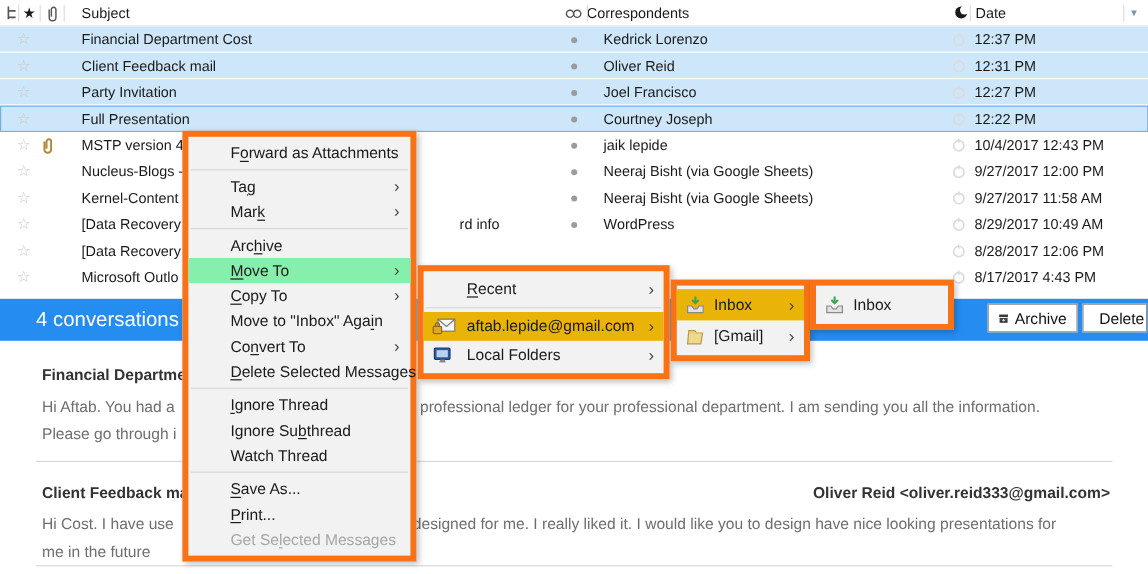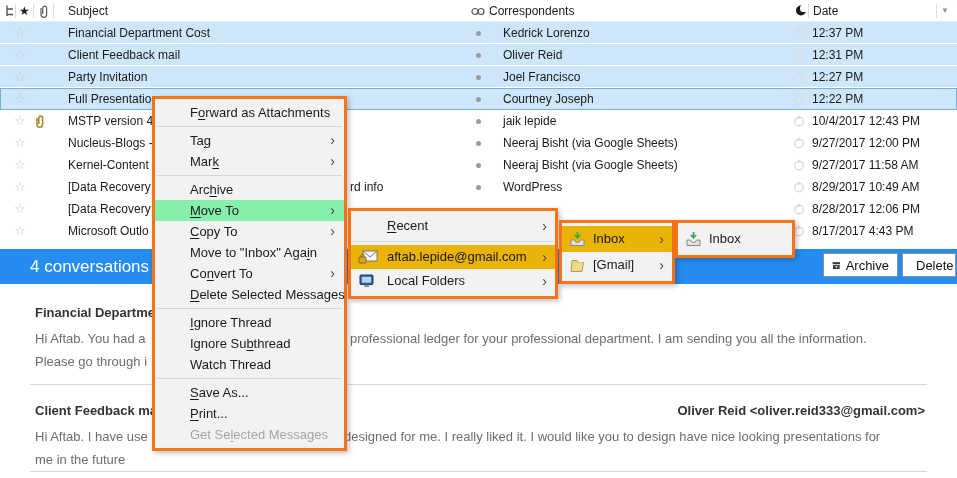--- a/index.html
+++ b/index.html
@@ -14,40 +14,40 @@
   .hicon { position:absolute; top:4px; }
   .sort-arrow { position:absolute; left:941px; top:0; line-height:22px; font-size:8px; color:#7f93a8; }
 
   
   .row { position:absolute; left:0; width:957px; height:22px; line-height:22px; white-space:nowrap; }
   .row.sel { background:#cde6f9; border-bottom:1px solid #fff; }
   .row.focused { outline:1px solid #7ab0dd; outline-offset:-1px; }
   .star { position:absolute; left:14px; top:0; font-size:13px; color:#c9c9c9; }
   .clip-row { position:absolute; left:33px; top:4px; }
   .subj { position:absolute; left:68px; top:0; }
-  .subj-tail { position:absolute; left:350px; top:0; }
+  .subj-tail { position:absolute; left:350px; top:0;padding-left:33px; }
   .dot { position:absolute; left:476px; top:9px; width:5px; height:5px; border-radius:50%; background:#9b9b9b; }
   .clock { position:absolute; left:793px; top:5px; }
   .rdate { position:absolute; left:812px; top:0; }
 
   
   .conv-bar { position:absolute; left:0; top:249px; width:957px; height:35px; background:#258cf0; }
   .conv-count { position:absolute; left:30px; top:0; line-height:35px; font-size:17px; color:#fff; }
   .bar-btn { position:absolute; top:4px; height:24px; background:#fff; border:1px solid #919191; font-size:13px; color:#111; display:flex; align-items:center; gap:5px; padding:0 8px; cursor:default; }
   .btn-archive { left:823px; width:75px; }
   .btn-delete { left:902px; width:54px; }
 
   
   .pv-title { position:absolute; font-size:13px; font-weight:bold; color:#333; white-space:nowrap; }
   .pv-sender { position:absolute; right:32px; font-size:13px; font-weight:bold; color:#333; white-space:nowrap; }
   .pv-text { position:absolute; font-size:13px; color:#6e6e6e; white-space:nowrap; }
   .pv-div { position:absolute; left:30px; right:30px; height:1px; background:#d9d9d9; }
 
   
-  .menu { position:absolute; background:#f2f2f2; border:3px solid #f97316; box-shadow:2px 2px 5px rgba(0,0,0,.25); font-size:13px; color:#1a1a1a; padding:3px 0; }
+  .menu { position:absolute; background:#f2f2f2; border:5px solid #f97316; box-shadow:2px 2px 5px rgba(0,0,0,.25); font-size:13px; color:#1a1a1a; padding:3px 0;margin-top:13px; }
   .main-menu { left:152px; top:96px; width:195px; z-index:10; }
   .mi { position:relative; height:21px; line-height:21px; padding-left:35px; padding-right:12px; white-space:nowrap; }
   .mi .arr { position:absolute; right:9px; top:0; font-size:14px; color:#444; }
   .mi.hl { background:#86efac; }
   .mi.dis { color:#a6a6a6; }
   .msep { height:1px; background:#d7d7d7; margin:3px 2px; }
   u { text-underline-offset:2px; }
 
   .sub1 { left:348px; top:208px; width:210px; z-index:11; }
   .sub2 { left:559px; top:220px; width:116px; z-index:12; }
@@ -223,21 +223,21 @@
   </div>
 
   <span class="pv-title" style="left:35px;top:305px">Financial Department Cost</span>
   <span class="pv-text" style="left:35px;top:331px">Hi Aftab. You had a</span>
   <span class="pv-text" style="left:350px;top:331px">professional ledger for your professional department. I am sending you all the information.</span>
   <span class="pv-text" style="left:35px;top:354px">Please go through i</span>
   <div class="pv-div" style="top:384px"></div>
 
   <span class="pv-title" style="left:35px;top:403px">Client Feedback mail</span>
   <span class="pv-sender" style="top:403px">Oliver Reid &lt;oliver.reid333@gmail.com&gt;</span>
-  <span class="pv-text" style="left:35px;top:429px">Hi Aftab. I have use</span>
+  <span class="pv-text" style="left:35px;top:429px">Hi Cost. I have use</span>
   <span class="pv-text" style="left:344px;top:429px">designed for me. I really liked it. I would like you to design have nice looking presentations for</span>
   <span class="pv-text" style="left:35px;top:452px">me in the future</span>
   <div class="pv-div" style="top:471px"></div>
 
   <div class="menu main-menu">
     <div class="mi"><span>F<u>o</u>rward as Attachments</span></div>
     <div class="msep"></div>
     <div class="mi"><span>Ta<u>g</u></span><span class="arr">›</span></div>
     <div class="mi"><span>Mar<u>k</u></span><span class="arr">›</span></div>
     <div class="msep"></div>

